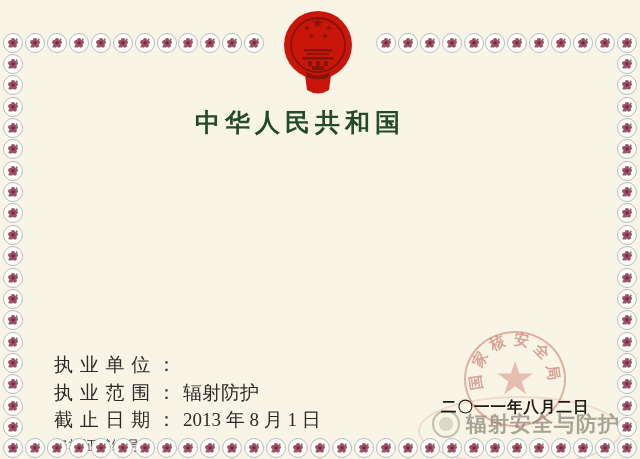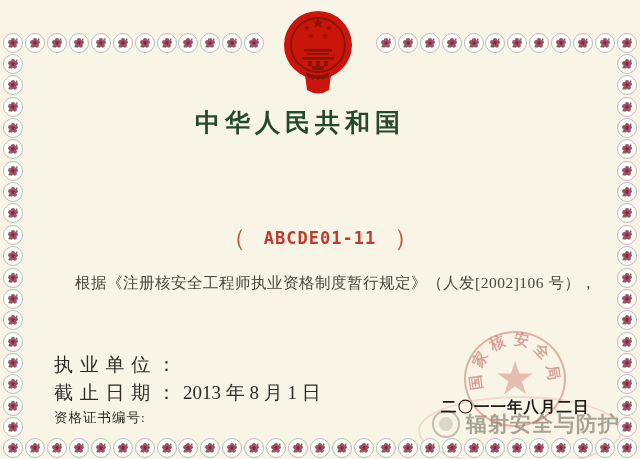--- a/index.html
+++ b/index.html
@@ -1366,31 +1366,30 @@
         <rect x="35" y="55" width="4" height="5"></rect>
         <rect x="43" y="55" width="4" height="5"></rect>
         <path d="M25,66 Q37,73 49,66 L48,71 Q37,77 26,71 Z"></path>
         <rect x="31" y="60" width="12" height="4"></rect>
       </g>
     </svg>
   </div>
 
   <div class="country-title">中华人民共和国</div>
 
-  <div class="cert-number">
-    <span class="paren">（</span><span class="num">ABCDE01-11</span><span class="paren">）</span>
-  </div>
 
   <div class="body-text">
-    <div class="body-line1">根据《注册核安全工程师执业资格制度暂行规定》（人发[2002]106 号），</div>
   </div>
 
   <div class="fields">
     <div class="field-row">
       <span class="f-label">执 业 单 位 ：</span><span class="f-value"></span>
+    </div>
+    <div class="field-row">
+      <span class="f-label">执 业 范 围 ：</span><span class="f-value">辐射防护</span>
     </div>
     <div class="field-row">
       <span class="f-label">截 止 日 期 ：</span><span class="f-value">2013 年 8 月 1 日</span>
     </div>
     <div class="field-row">
       <span class="f-label">资格证书编号:</span><span class="f-value"></span>
     </div>
   </div>
 
   <div class="issue-date">二〇一一年八月二日</div>

